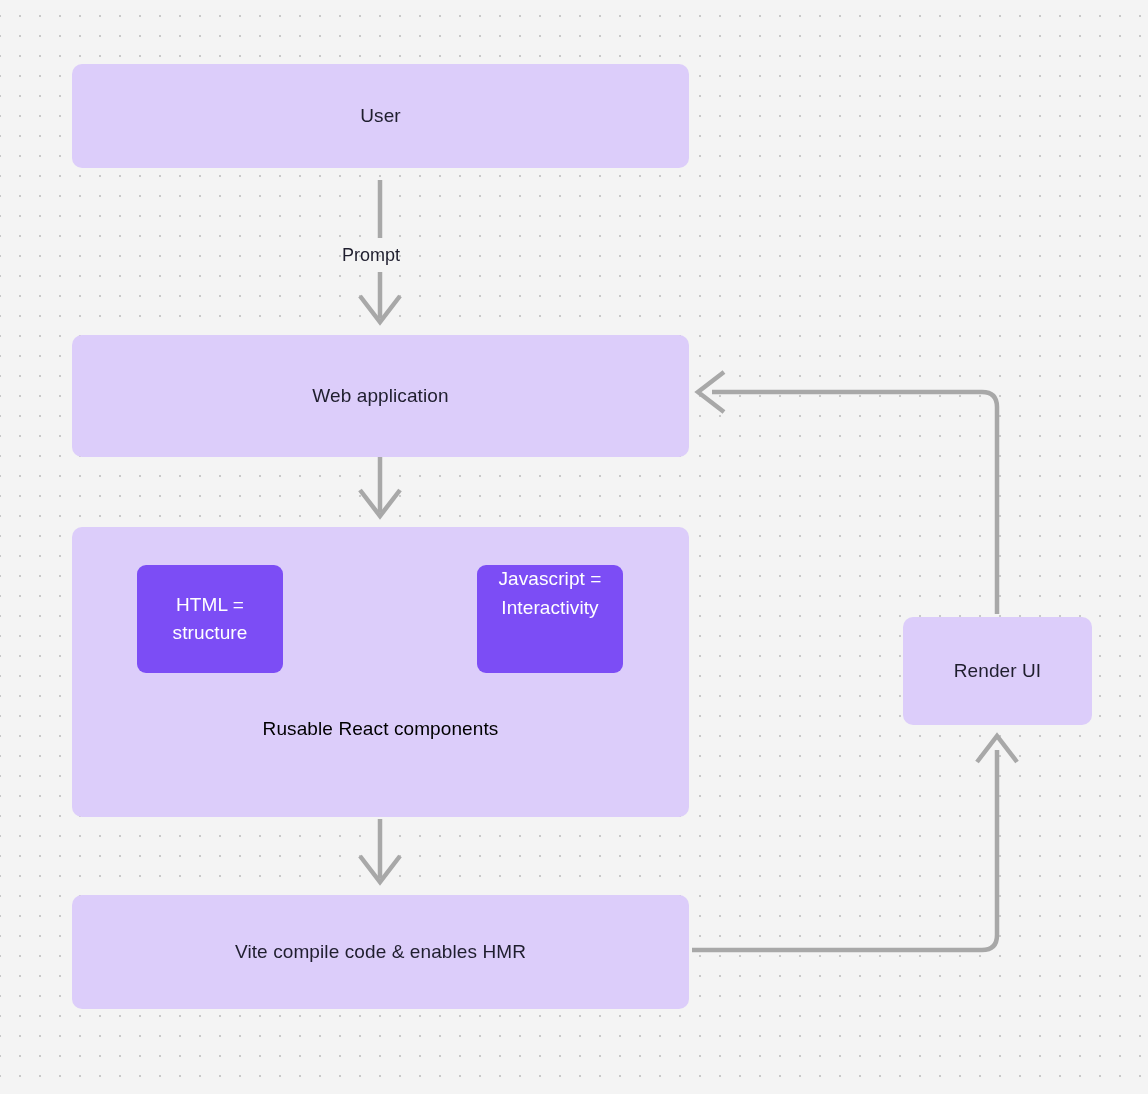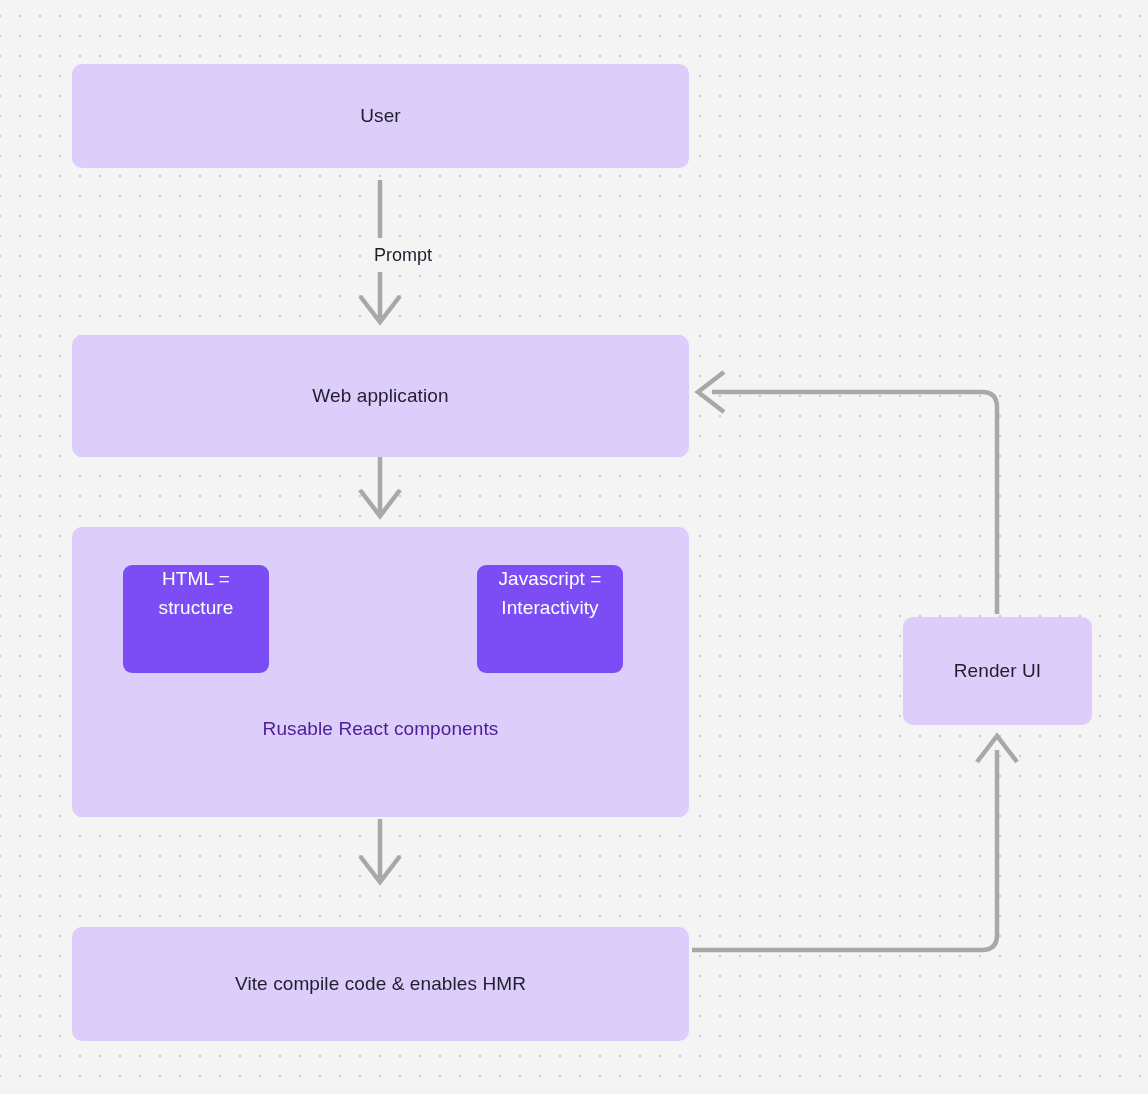--- a/index.html
+++ b/index.html
@@ -46,54 +46,54 @@
     font-size: 19px;
     line-height: 1.5;
     border-radius: 9px;
     white-space: pre-line;
   }
   
   #node-user        { left: 72px;  top: 64px;   width: 617px; height: 104px; }
   #node-webapp      { left: 72px;  top: 335px;  width: 617px; height: 122px; }
   #node-components  { left: 72px;  top: 527px;  width: 617px; height: 290px;
                       align-items: flex-start; justify-content: center; }
-  #node-vite        { left: 72px;  top: 895px;  width: 617px; height: 114px; margin-top: 32px; }
+  #node-vite        { left: 72px;  top: 895px;  width: 617px; height: 114px; }
   #node-render      { left: 903px; top: 617px;  width: 189px; height: 108px; }
 
   #inner-row {
     position: absolute;
     left: 0; top: 0;
     width: 100%;
     height: 100%;
   }
-  #inner-html { left: 51px;  top: 38px; width: 146px; height: 108px; position: absolute;
-                display:flex; align-items:flex-start; justify-content:center; }
+  #inner-html { left: 65px;  top: 38px; width: 146px; height: 108px; position: absolute;
+                display:flex; align-items:center; justify-content:center; }
   #inner-css  { left: 235px; top: 38px; width: 146px; height: 108px; position: absolute;
                 display:flex; align-items:center; justify-content:center; }
   #inner-js   { left: 405px; top: 38px; width: 146px; height: 108px; position: absolute;
                 display:flex; align-items:flex-start; justify-content:center; }
 
   #components-caption {
     position: absolute;
     left: 0;
     top: 190px;
     width: 100%;
     text-align: center;
     font-size: 19px;
-    color: #4c1d95;
+    color: #000000;
   }
 
   .edge-label {
     position: absolute;
     font-size: 18px;
     color: #1f1e2e;
     background: transparent;
     white-space: nowrap;
   }
-  #label-prompt { left: 342px; top: 245px; margin-left: 32px; }
+  #label-prompt { left: 342px; top: 245px; }
 </style>
 </head>
 <body>
 
 <svg id="canvas" viewBox="0 0 1148 1094" xmlns="http://www.w3.org/2000/svg">
   <defs>
     <style>
       .edge-line { stroke: #a8a8a8; stroke-width: 4.5; fill: none;
                    stroke-linecap: butt; stroke-linejoin: round; }
       .edge-head { stroke: #a8a8a8; stroke-width: 4.5; fill: none;

